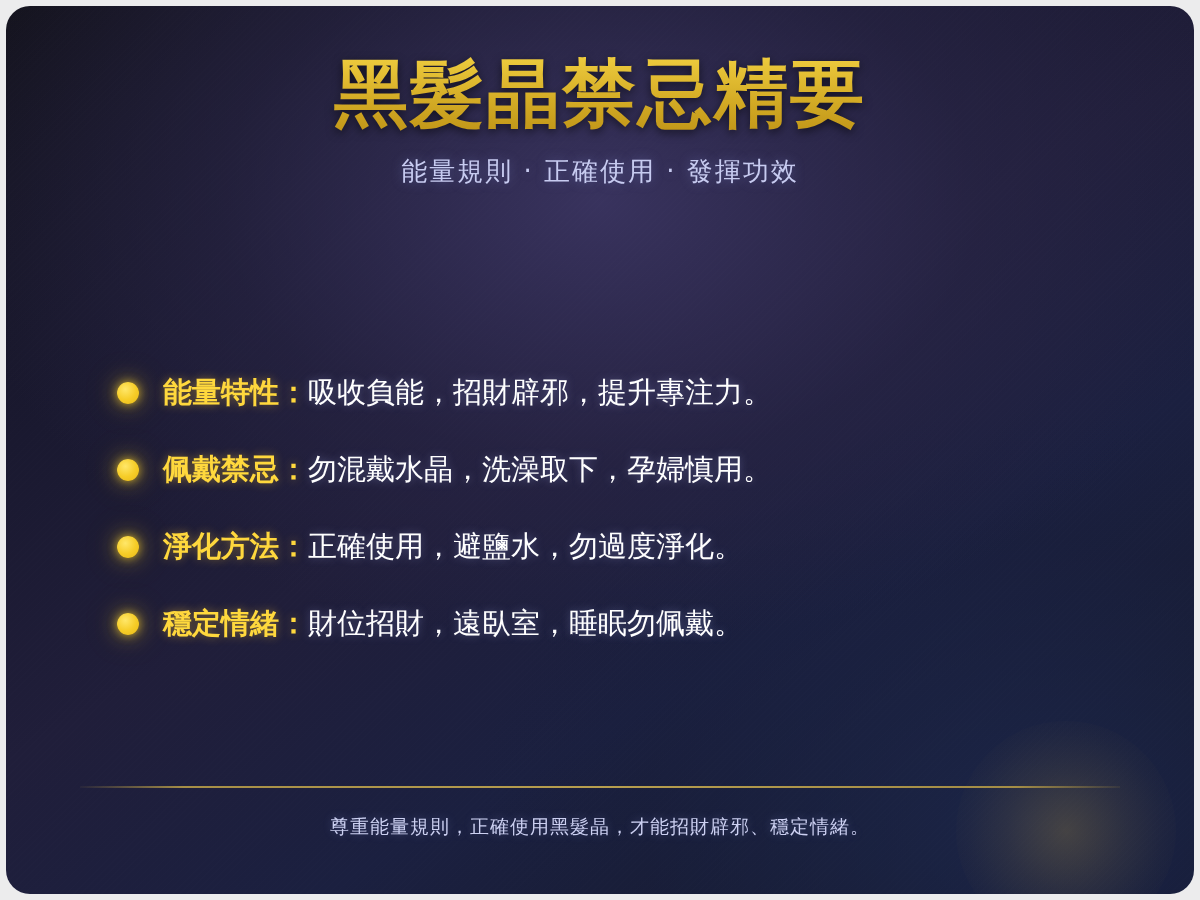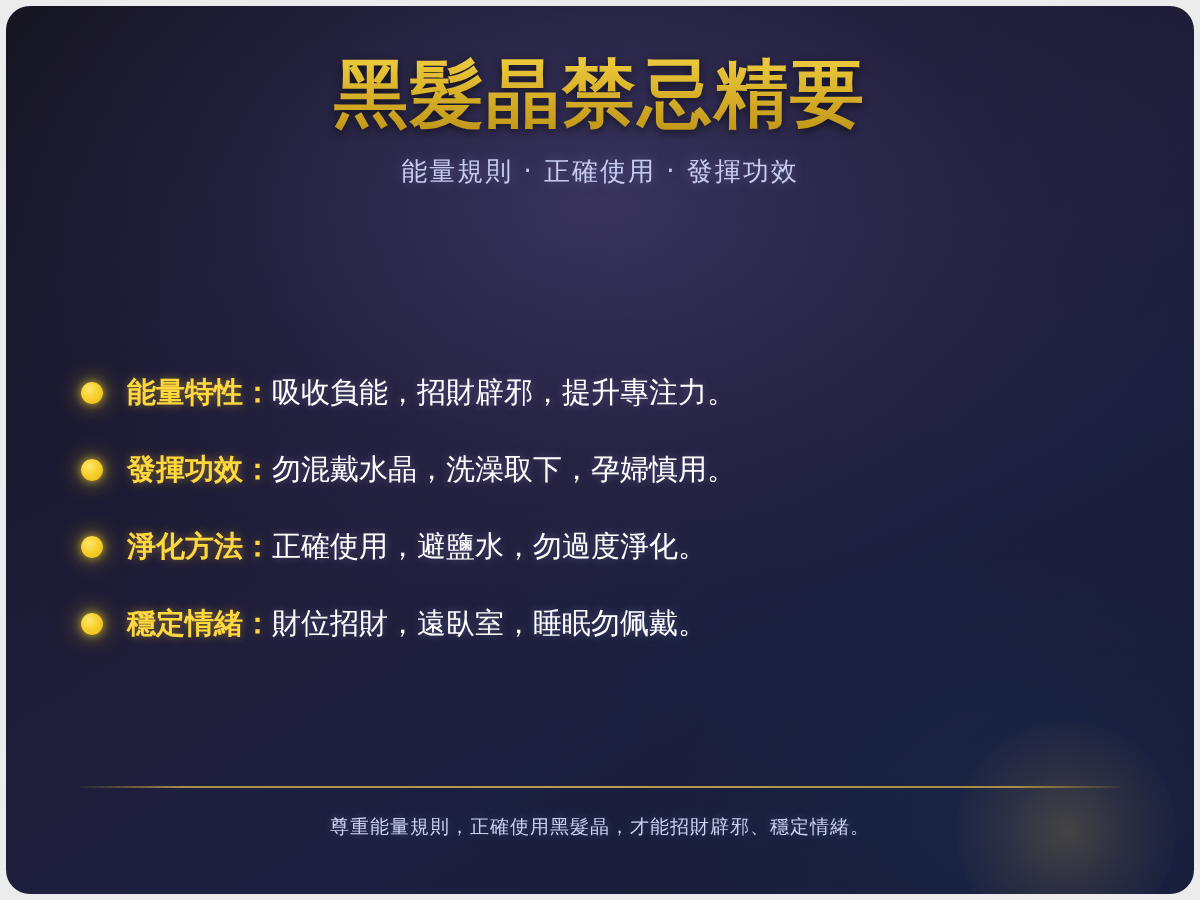--- a/index.html
+++ b/index.html
@@ -86,20 +86,21 @@
     top: 348px;
     width: 100%;
   }
 
   .bullet-row {
     display: flex;
     align-items: center;
     height: 77px;
     padding-left: 75px;
     box-sizing: border-box;
+    margin-left: 36px;
   }
 
   .bullet-dot {
     flex: 0 0 auto;
     width: 22px;
     height: 22px;
     border-radius: 50%;
     background: radial-gradient(circle at 38% 33%, #ffe769 0%, #f6cd28 52%, #e8b918 100%);
     box-shadow:
       0 0 10px rgba(246,205,40,0.75),
@@ -164,21 +165,21 @@
 
   <div id="bullet-list">
 
     <div class="bullet-row">
       <span class="bullet-dot"></span>
       <span class="bullet-text"><span class="bullet-label">能量特性</span><span class="bullet-sep">：</span><span>吸收負能，招財辟邪，提升專注力。</span></span>
     </div>
 
     <div class="bullet-row">
       <span class="bullet-dot"></span>
-      <span class="bullet-text"><span class="bullet-label">發揮功效</span><span class="bullet-sep">：</span><span>勿混戴水晶，洗澡取下，孕婦慎用。</span></span>
+      <span class="bullet-text"><span class="bullet-label">佩戴禁忌</span><span class="bullet-sep">：</span><span>勿混戴水晶，洗澡取下，孕婦慎用。</span></span>
     </div>
 
     <div class="bullet-row">
       <span class="bullet-dot"></span>
       <span class="bullet-text"><span class="bullet-label">淨化方法</span><span class="bullet-sep">：</span><span>正確使用，避鹽水，勿過度淨化。</span></span>
     </div>
 
     <div class="bullet-row">
       <span class="bullet-dot"></span>
       <span class="bullet-text"><span class="bullet-label">穩定情緒</span><span class="bullet-sep">：</span><span>財位招財，遠臥室，睡眠勿佩戴。</span></span>

